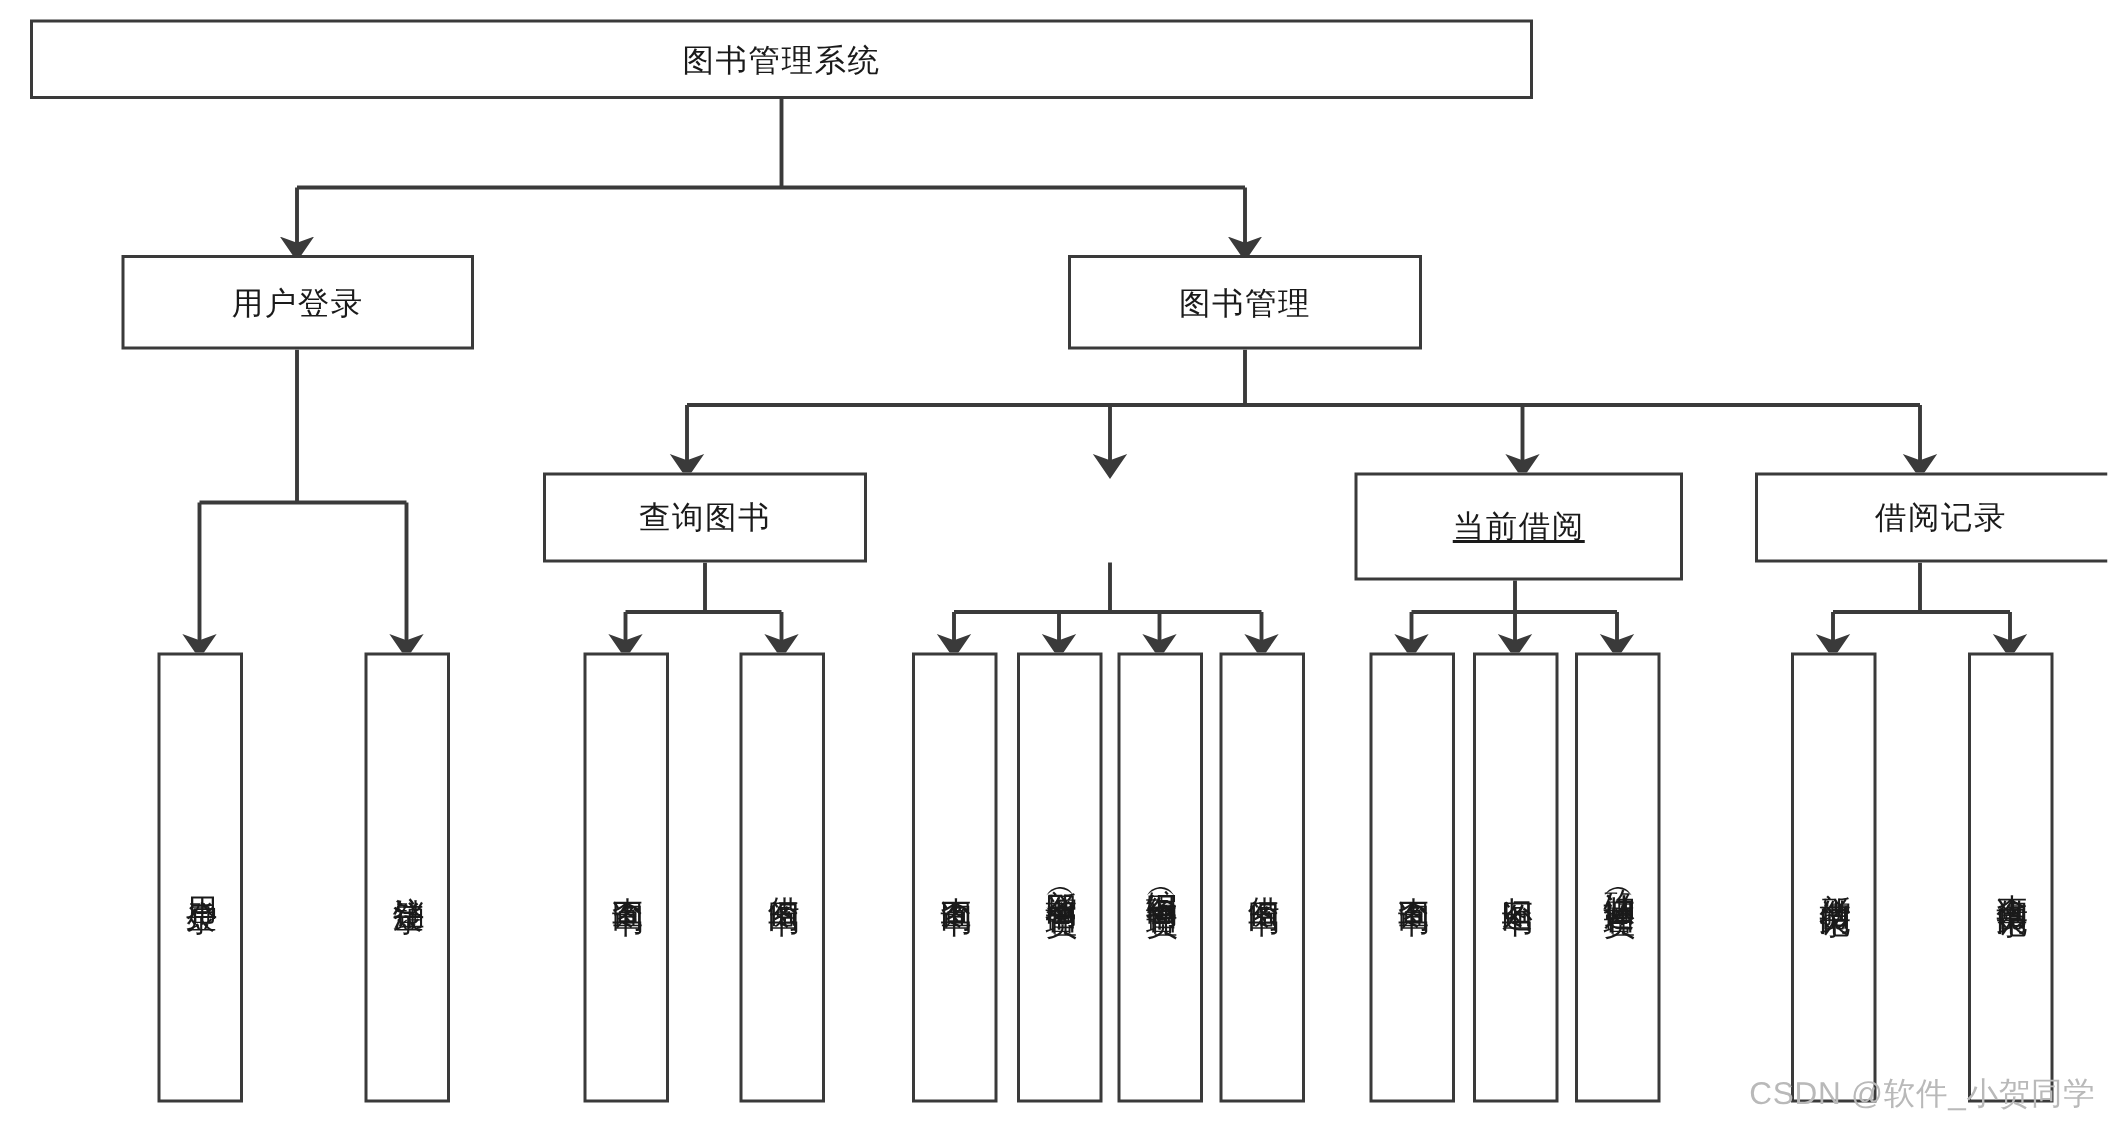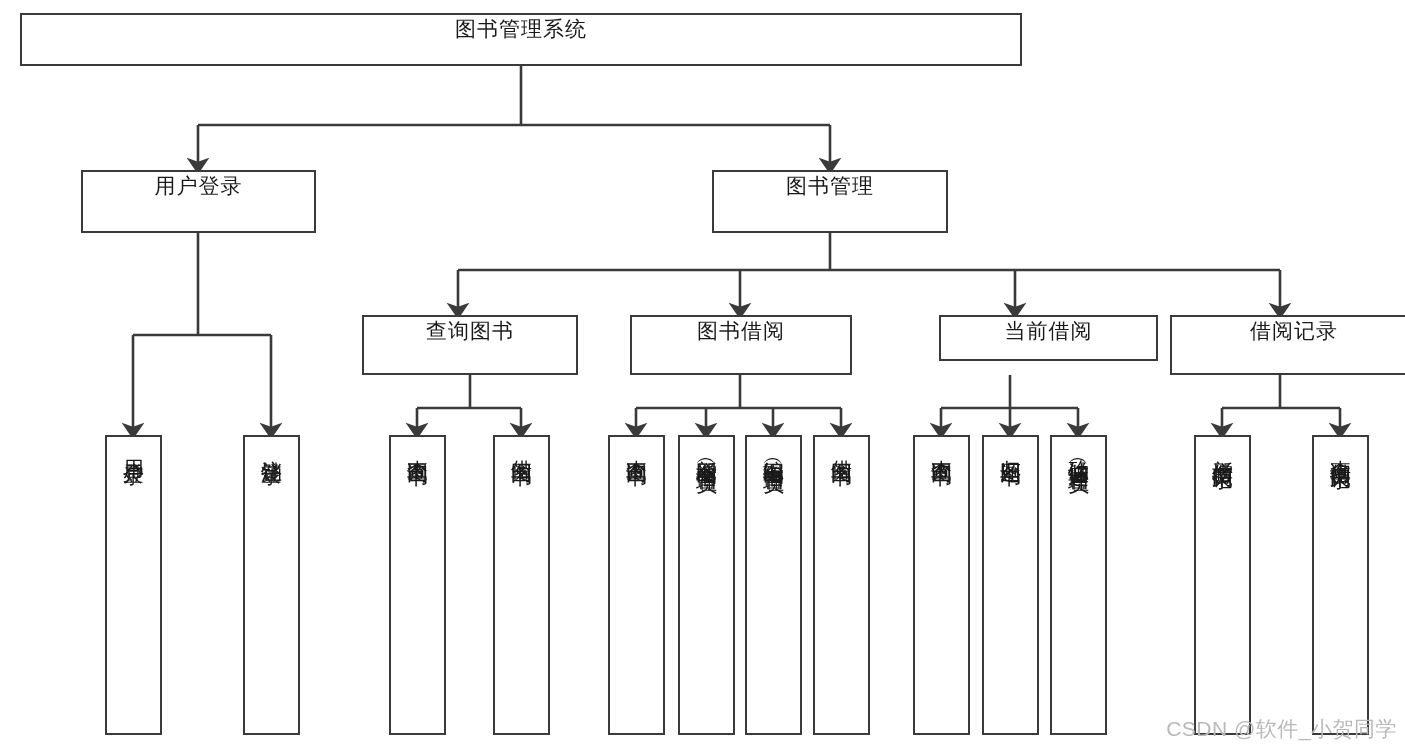--- a/index.html
+++ b/index.html
@@ -23,21 +23,21 @@
     top: 0;
     width: 1405px;
     height: 747px;
   }
   .node {
     position: absolute;
     box-sizing: border-box;
     background: #ffffff;
     border: 2px solid #3a3a3a;
     display: flex;
-    align-items: flex-start;
+    align-items: center;
     justify-content: center;
     color: #1a1a1a;
   }
   .node.horiz {
     font-size: 21px;
     letter-spacing: 1px;
   }
   .node.vert {
     font-size: 21px;
     letter-spacing: 2px;
@@ -124,24 +124,21 @@
   <div class="node horiz" style="left:81px; top:170px; width:235px; height:63px;">
     <span>用户登录</span>
   </div>
   <div class="node horiz" style="left:712px; top:170px; width:236px; height:63px;">
     <span>图书管理</span>
   </div>
 
   <div class="node horiz" style="left:362px; top:315px; width:216px; height:60px;">
     <span>查询图书</span>
   </div>
-  <div class="node horiz" style="left:630px; top:315px; width:222px; height:60px;">
-    <span>图书借阅</span>
-  </div>
-  <div class="node horiz" style="left:939px; top:315px; width:219px; height:46px;">
+  <div class="node horiz" style="left:903px; top:315px; width:219px; height:72px;text-decoration:underline;">
     <span>当前借阅</span>
   </div>
   <div class="node horiz" style="left:1170px; top:315px; width:248px; height:60px;">
     <span>借阅记录</span>
   </div>
 
   <div class="node vert" style="left:105px; top:435px; width:57px; height:300px;">
     <span class="vtext">用户登录</span>
   </div>
   <div class="node vert" style="left:243px; top:435px; width:57px; height:300px;">

